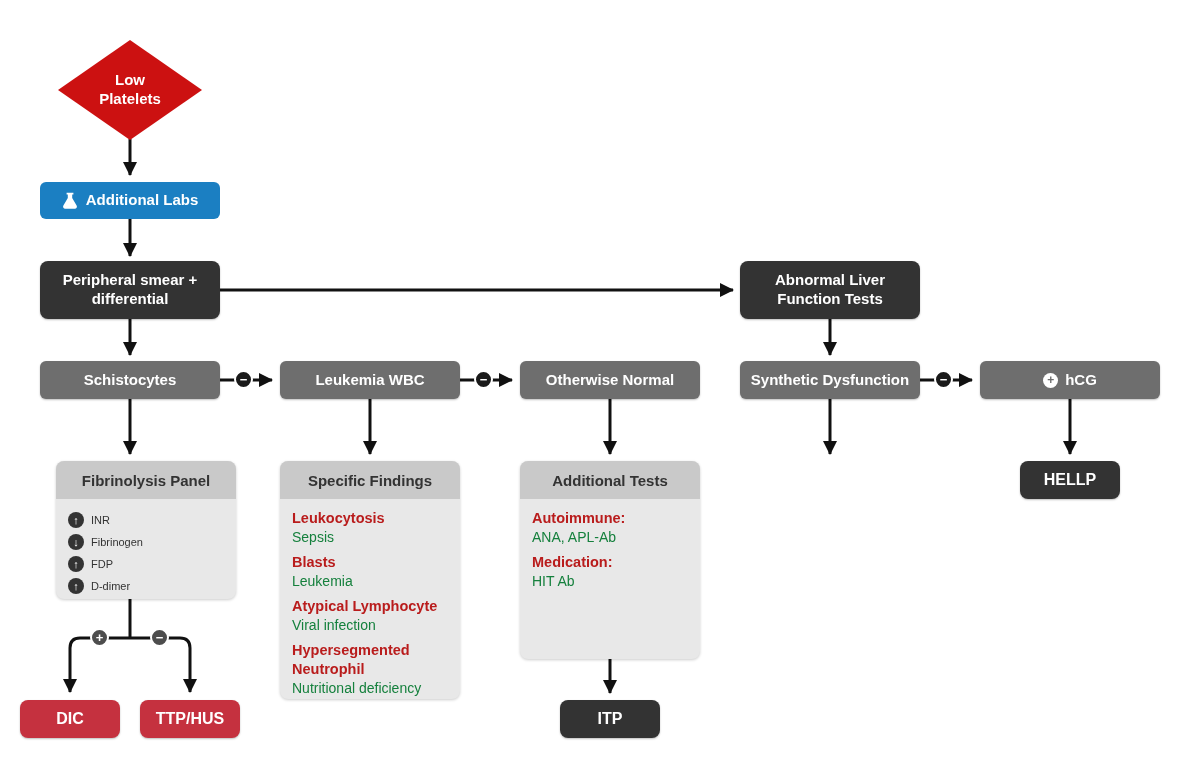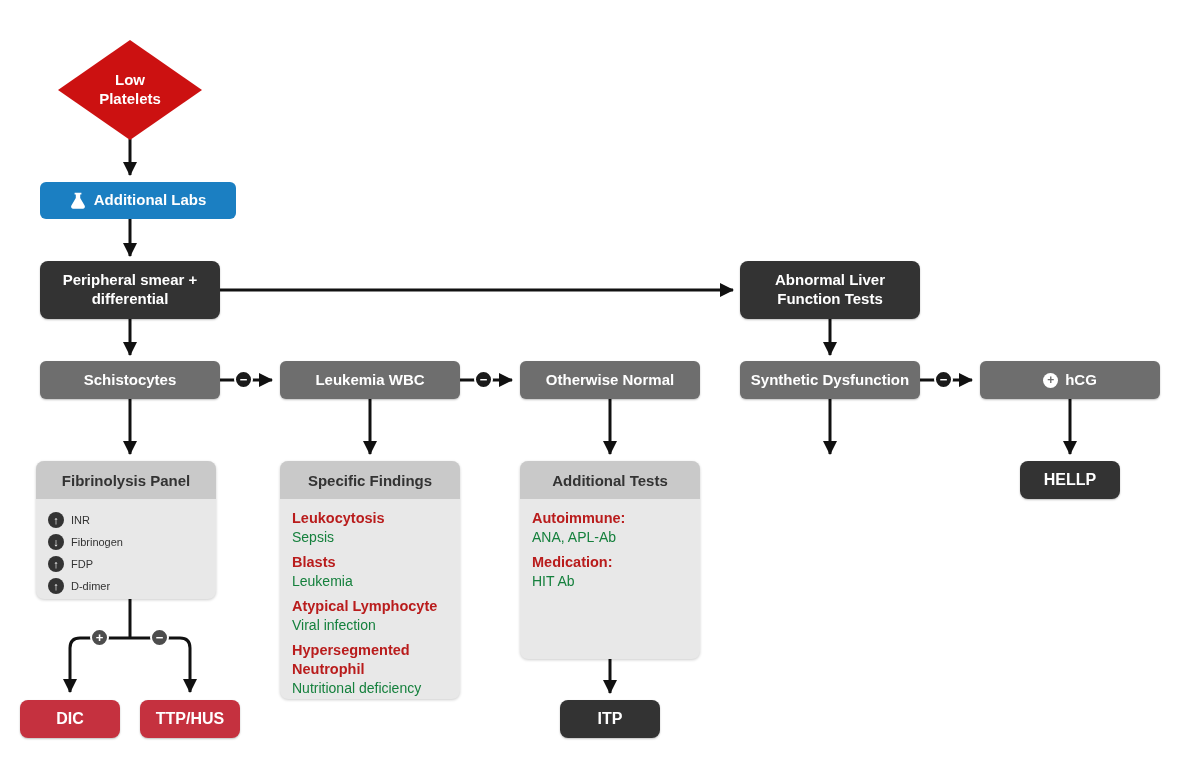--- a/index.html
+++ b/index.html
@@ -16,21 +16,21 @@
   .diamond {
     left:58px; top:40px; width:144px; height:100px;
     background:#cc1111;
     clip-path:polygon(50% 0%, 100% 50%, 50% 100%, 0% 50%);
   }
   .diamond .lbl { width:90px; }
   .blue-node { background:#1b7fc2; border-radius:6px; gap:8px; }
   .dark-node { background:#333333; border-radius:8px; box-shadow:0 1px 2px rgba(0,0,0,.25); }
   .gray-node { background:#6e6e6e; border-radius:6px; box-shadow:0 1px 2px rgba(0,0,0,.25); }
   .red-node  { background:#c5313f; border-radius:8px; box-shadow:0 1px 2px rgba(0,0,0,.25); }
-  .n-labs   { left:40px;  top:182px; width:196px; height:37px; }
+  .n-labs   { left:40px;  top:182px; width:180px; height:37px; }
   .n-smear  { left:40px;  top:261px; width:180px; height:58px; padding:0 8px; }
   .n-liver  { left:740px; top:261px; width:180px; height:58px; padding:0 18px; }
   .n-schisto{ left:40px;  top:361px; width:180px; height:38px; }
   .n-wbc    { left:280px; top:361px; width:180px; height:38px; }
   .n-normal { left:520px; top:361px; width:180px; height:38px; }
   .n-synth  { left:740px; top:361px; width:180px; height:38px; }
   .n-hcg    { left:980px; top:361px; width:180px; height:38px; gap:7px; }
   .n-cirr   { left:780px; top:461px; width:100px; height:38px; }
   .n-hellp  { left:1020px;top:461px; width:100px; height:38px; font-size:16px; }
   .n-dic    { left:20px;  top:700px; width:100px; height:38px; font-size:16px; }
@@ -39,21 +39,21 @@
 
   .panel {
     position:absolute; z-index:2; width:180px; background:#e8e8e8;
     border-radius:8px; box-shadow:0 1px 3px rgba(0,0,0,.2); overflow:hidden;
   }
   .panel-header {
     height:38px; background:#c9c9c9; display:flex; align-items:center; justify-content:center;
     font-weight:bold; font-size:15px; color:#333333;
   }
   .panel-body { padding:10px 12px 12px 12px; font-size:14px; color:#333333; }
-  .p-fibrin   { left:36px;  top:461px; height:138px; }
+  .p-fibrin   { left:56px;  top:461px; height:138px; }
   .p-specific { left:280px; top:461px; height:238px; }
   .p-tests    { left:520px; top:461px; height:198px; }
 
   .trend-row { display:flex; align-items:center; gap:7px; margin:3px 0 6px 0; }
   .trend-ic {
     width:16px; height:16px; border-radius:50%; background:#333333; color:#ffffff;
     display:flex; align-items:center; justify-content:center;
     font-size:11px; font-weight:bold; flex:0 0 16px;
   }
   .trend-lbl { font-size:11px; }

